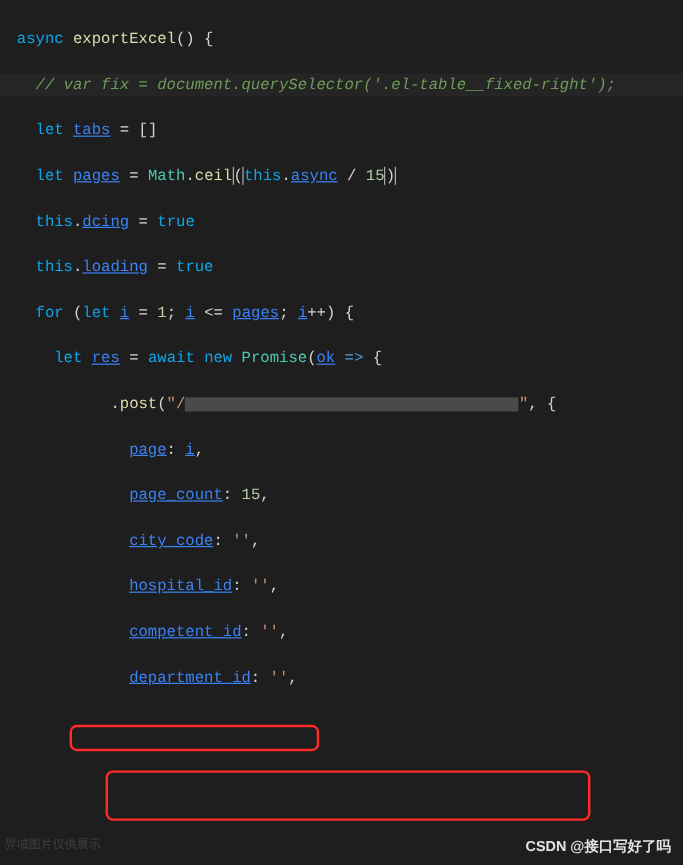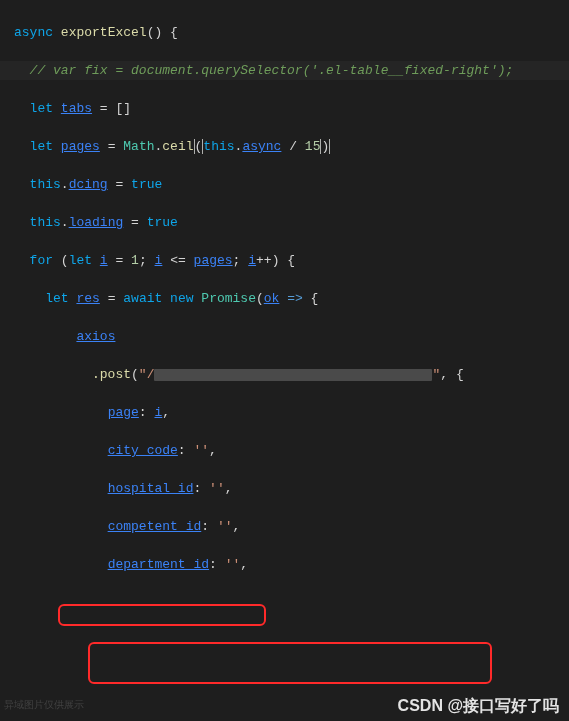--- a/index.html
+++ b/index.html
@@ -41,21 +41,21 @@
   border: 2px solid #ff2a2a;
   border-radius: 6px;
   left: 88px; top: 642px; width: 404px; height: 42px;
   pointer-events: none;
 }
 .watermark {
   position: absolute;
   right: 10px; bottom: 6px;
   color: #e4e4e4;
   font-family: "Microsoft YaHei", sans-serif;
-  font-size: 16px;
+  font-size: 12px;
   font-weight: 600;
   text-align: center;
 }
 .smallwm {
   position: absolute;
   left: 4px; bottom: 6px;
   color: rgba(200,200,200,0.2);
   font-size: 10px;
   margin-top: 36px;
 }
@@ -75,23 +75,23 @@
 
 <div class="editor">
 <span class="line"><span class="kw">async</span> <span class="fn">exportExcel</span><span class="op">(</span><span class="op">)</span> <span class="op">{</span></span>
 <span class="line">  <span class="cmt">// var fix = document.querySelector('.el-table__fixed-right');</span></span>
 <span class="line">  <span class="kw">let</span> <span class="prop">tabs</span> <span class="op">=</span> <span class="op">[]</span></span>
 <span class="line">  <span class="kw">let</span> <span class="prop">pages</span> <span class="op">=</span> <span class="cls">Math</span><span class="op">.</span><span class="fn">ceil</span><span class="op cursor">(</span><span class="kw">this</span><span class="op">.</span><span class="prop">async</span> <span class="op">/</span> <span class="num">15</span><span class="op cursor">)</span></span>
 <span class="line">  <span class="kw">this</span><span class="op">.</span><span class="prop">dcing</span> <span class="op">=</span> <span class="kw">true</span></span>
 <span class="line">  <span class="kw">this</span><span class="op">.</span><span class="prop">loading</span> <span class="op">=</span> <span class="kw">true</span></span>
 <span class="line">  <span class="kw">for</span> <span class="op">(</span><span class="kw">let</span> <span class="prop">i</span> <span class="op">=</span> <span class="num">1</span><span class="op">;</span> <span class="prop">i</span> <span class="op">&lt;=</span> <span class="prop">pages</span><span class="op">;</span> <span class="prop">i</span><span class="op">++)</span> <span class="op">{</span></span>
 <span class="line">    <span class="kw">let</span> <span class="prop">res</span> <span class="op">=</span> <span class="kw">await</span> <span class="kw">new</span> <span class="cls">Promise</span><span class="op">(</span><span class="prop">ok</span> <span class="arw">=&gt;</span> <span class="op">{</span></span>
-<span class="line">        <span class="prop">axios</span></span>
 <span class="line">          <span class="fn">.post</span><span class="op">(</span><span class="str">"/</span><span class="censor" style="width:278px"></span><span class="str">"</span><span class="op">,</span> <span class="op">{</span></span>
 <span class="line">            <span class="prop">page</span><span class="op">:</span> <span class="prop">i</span><span class="op">,</span></span>
+<span class="line">            <span class="prop">page_count</span><span class="op">:</span> <span class="num">15</span><span class="op">,</span></span>
 <span class="line">            <span class="prop">city_code</span><span class="op">:</span> <span class="str">''</span><span class="op">,</span></span>
 <span class="line">            <span class="prop">hospital_id</span><span class="op">:</span> <span class="str">''</span><span class="op">,</span></span>
 <span class="line">            <span class="prop">competent_id</span><span class="op">:</span> <span class="str">''</span><span class="op">,</span></span>
 <span class="line">            <span class="prop">department_id</span><span class="op">:</span> <span class="str">''</span><span class="op">,</span></span>
 
 
 
 
 
 

